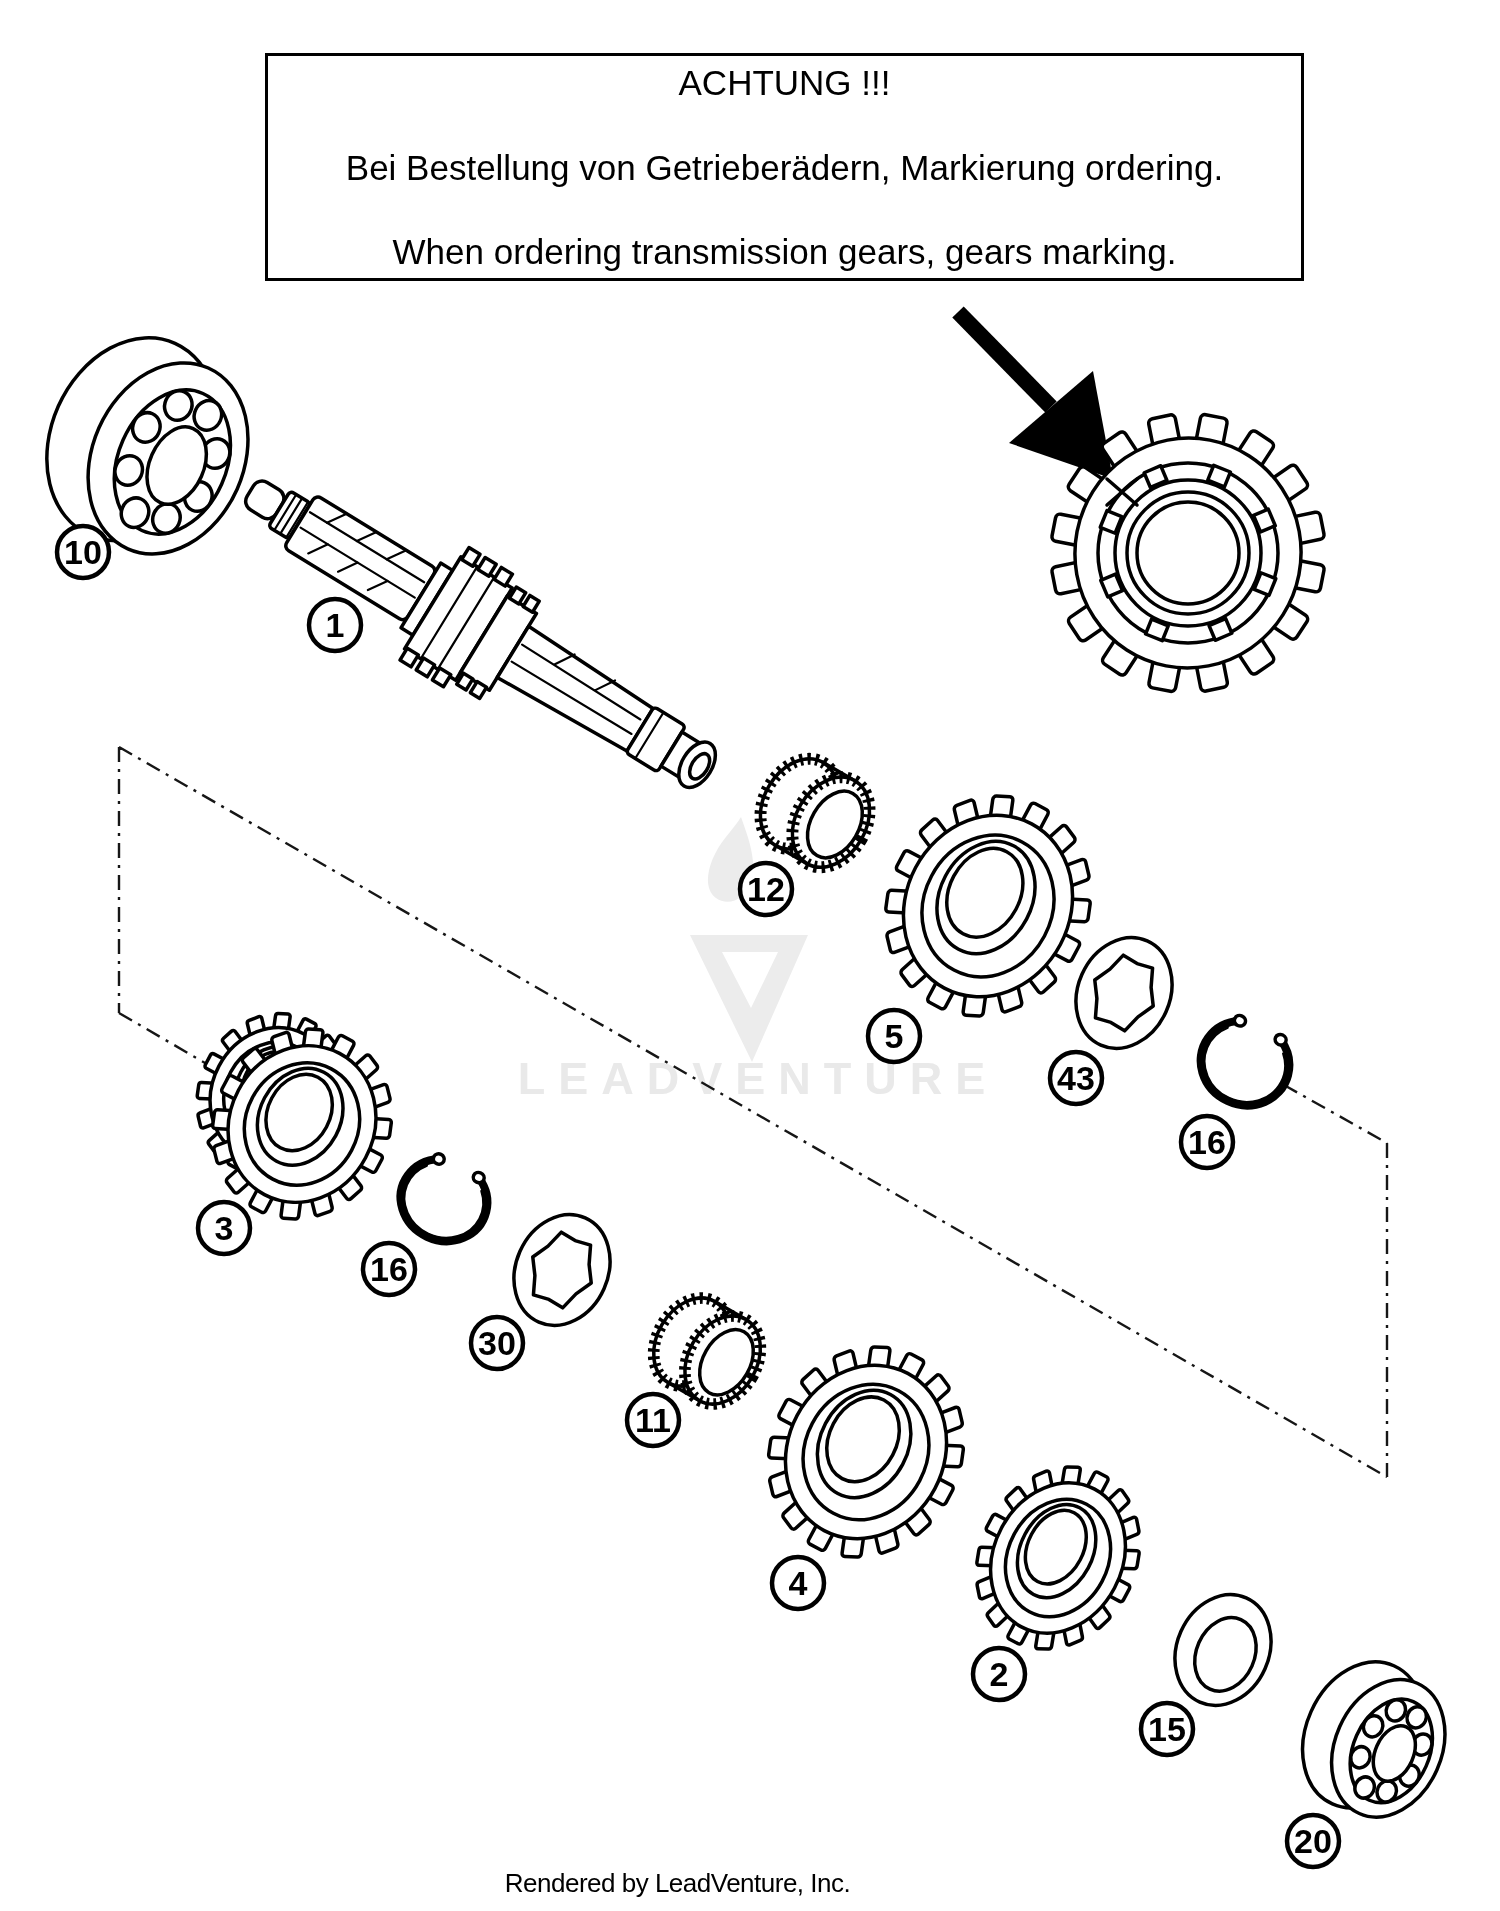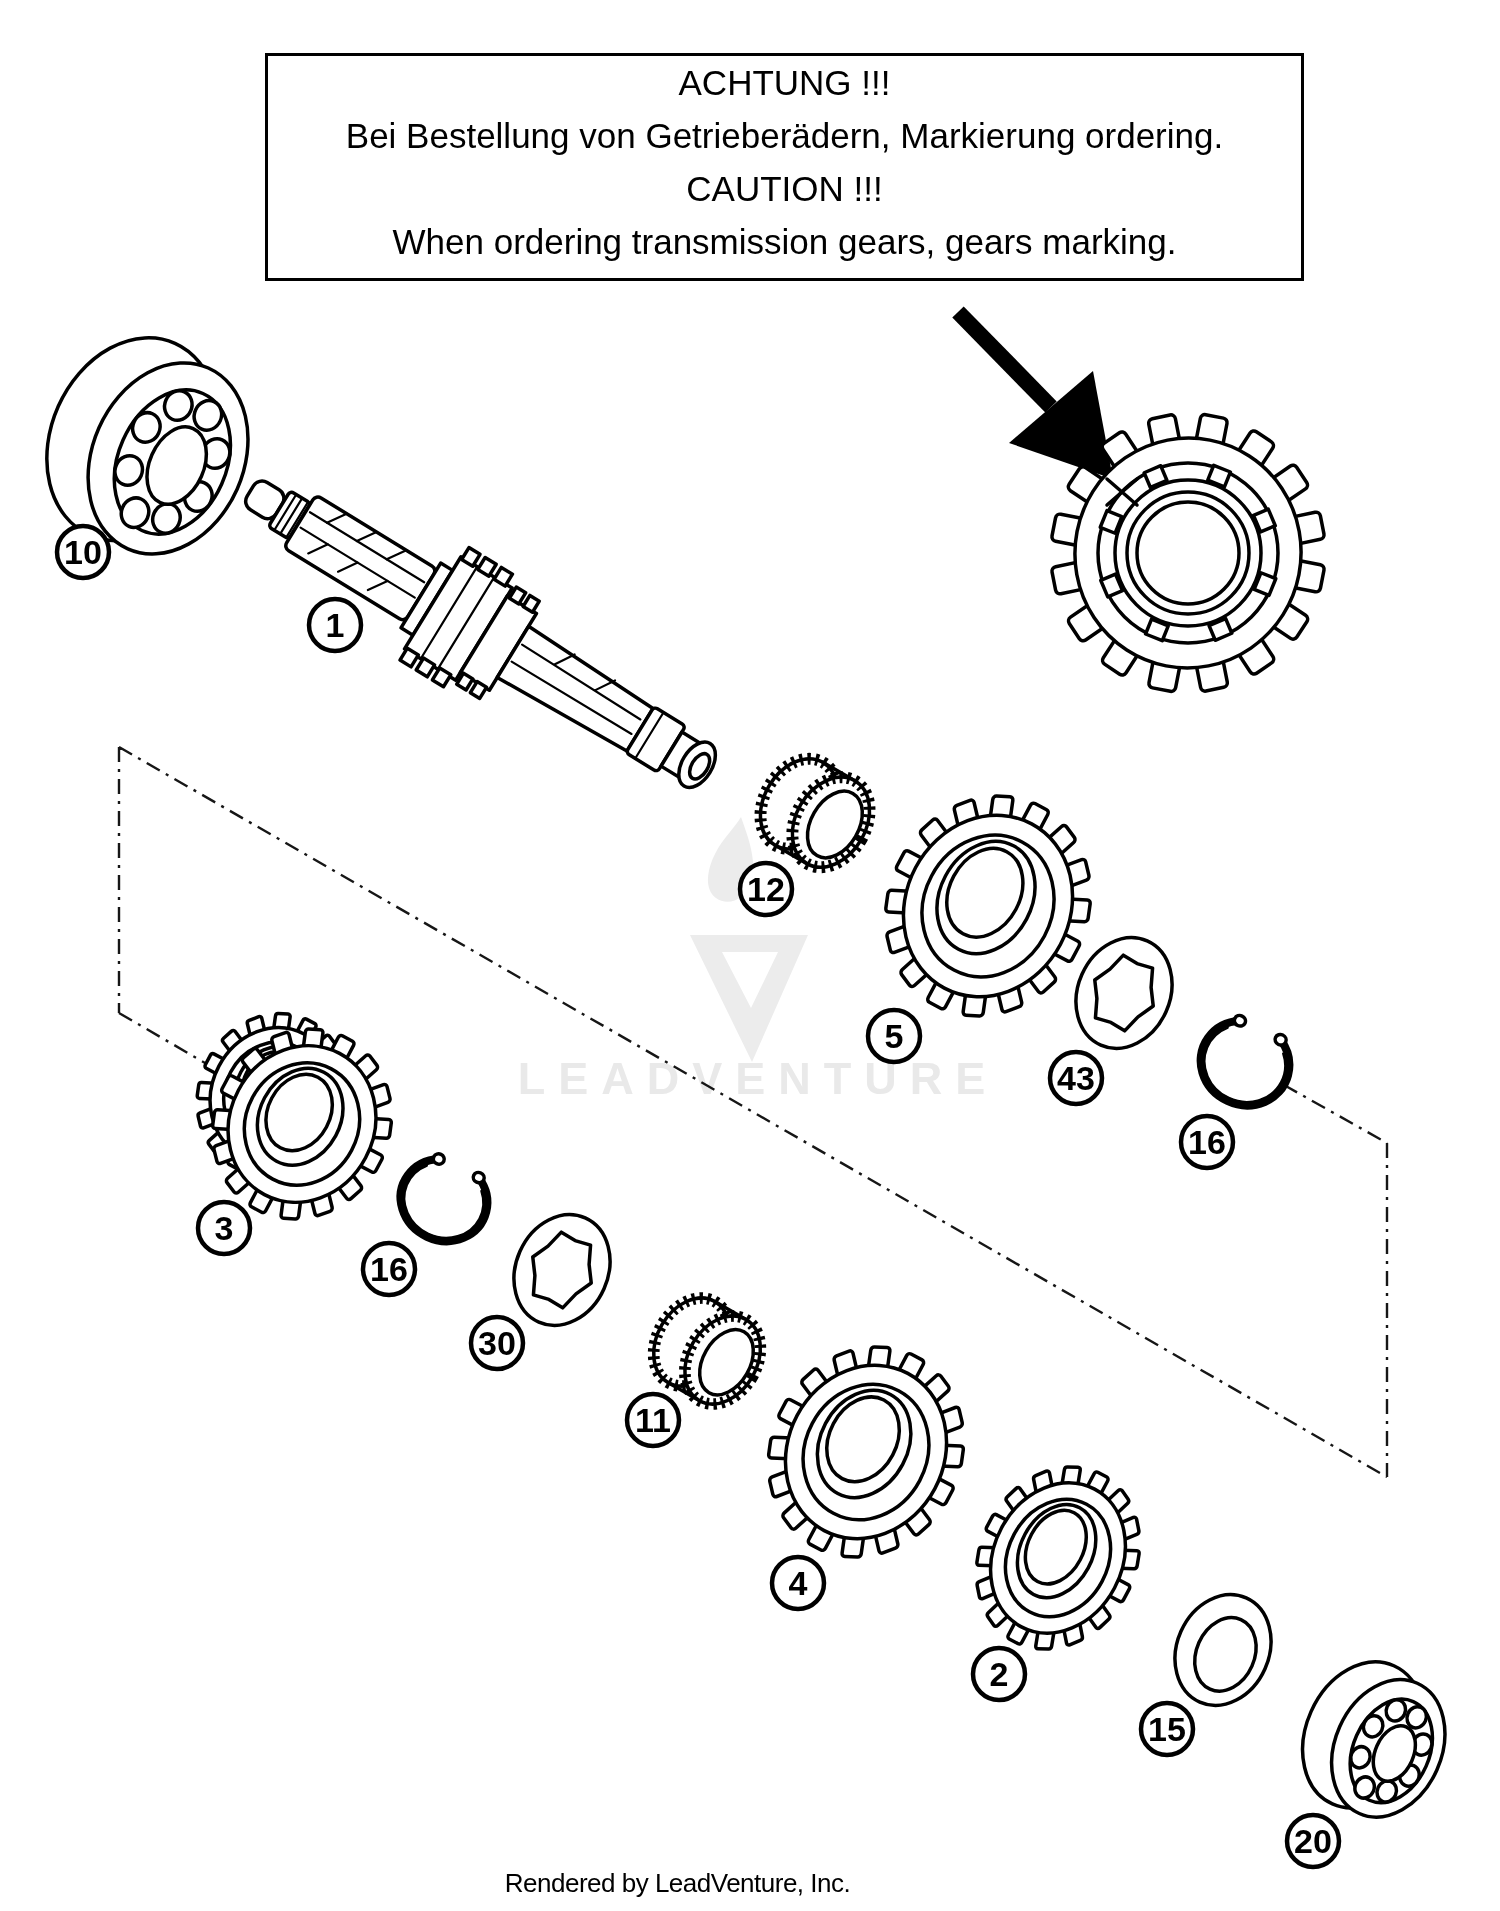--- a/index.html
+++ b/index.html
@@ -13,21 +13,21 @@
   .blk{fill:#000;stroke:none;}
   .ribs{fill:none;stroke:#000;stroke-width:13;stroke-dasharray:3.5 5;vector-effect:none;}
   .clip{fill:none;stroke:#000;stroke-width:8;stroke-linecap:round;vector-effect:non-scaling-stroke;}
   .axis{fill:none;stroke:#161616;stroke-width:2.4;stroke-dasharray:15 7 3 7;}
   .callout-circle{fill:#fff;stroke:#000;stroke-width:4.5;}
   .callout-num{font-family:"Liberation Sans",sans-serif;font-size:34px;font-weight:bold;fill:#000;text-anchor:middle;}
   .wm-shape{fill:#ececec;}
   .wm-text{font-family:"Liberation Sans",sans-serif;font-size:45px;font-weight:bold;letter-spacing:13px;text-anchor:middle;}
   
   .warning-box{position:absolute;left:265px;top:53px;width:1039px;height:228px;border:3px solid #000;
-               box-sizing:border-box;display:flex;flex-direction:column;justify-content:flex-start;
+               box-sizing:border-box;display:flex;flex-direction:column;justify-content:space-between;
                text-align:center;color:#000;}
   .warning-box div{font-size:35px;line-height:53px;white-space:nowrap;}
   
   .footer-credit{position:absolute;left:0;top:1868px;width:1355px;text-align:center;
                  font-size:26px;color:#000;letter-spacing:-0.5px;}
 </style>
 </head>
 <body>
 
 <div class="page">
@@ -246,19 +246,18 @@
     </g>
     <g>
       <circle cx="1313" cy="1841" r="26" class="callout-circle"></circle>
       <text x="1313" y="1853" class="callout-num">20</text>
     </g>
   </svg>
 
   <div class="warning-box">
     <div>ACHTUNG !!!</div>
     <div>Bei Bestellung von Getrieberädern, Markierung ordering.</div>
-    <div>CAUTION !!!</div>
     <div>When ordering transmission gears, gears marking.</div>
   </div>
 
   <div class="footer-credit">Rendered by LeadVenture, Inc.</div>
 
 </div>
 
 </body></html>

